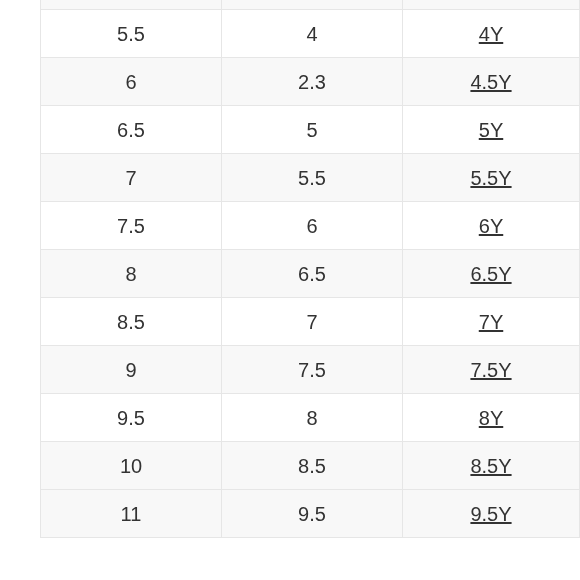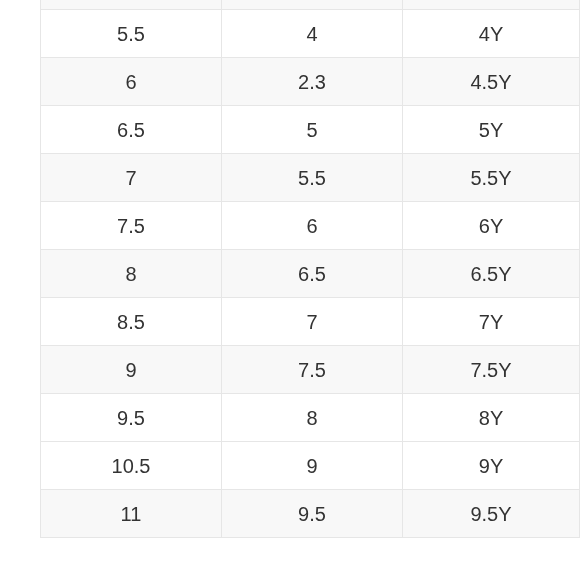--- a/index.html
+++ b/index.html
@@ -59,21 +59,21 @@
     white-space: nowrap;
     overflow: hidden;
   }
 
   #size-table tr.row-shaded td {
     background: #f8f8f8;
   }
 
   
   #size-table td:first-child { border-left-color: #e6e6e6; }
-  #size-table td:last-child  { border-right-color: #e6e6e6; }
+  #size-table td:last-child  { border-right-color: #e6e6e6; text-decoration: underline; }
 </style>
 </head>
 <body>
 
 <div id="size-table-viewport">
   <table id="size-table">
     <colgroup>
       <col class="col-us">
       <col class="col-uk">
       <col class="col-euro">
@@ -122,24 +122,24 @@
         <tr class="row-shaded">
           <td>9</td>
           <td>7.5</td>
           <td>7.5Y</td>
         </tr>
         <tr>
           <td>9.5</td>
           <td>8</td>
           <td>8Y</td>
         </tr>
-        <tr>
-          <td>10.5</td>
-          <td>9</td>
-          <td>9Y</td>
+        <tr class="row-shaded">
+          <td>10</td>
+          <td>8.5</td>
+          <td>8.5Y</td>
         </tr>
         <tr class="row-shaded">
           <td>11</td>
           <td>9.5</td>
           <td>9.5Y</td>
         </tr>
       </tbody>
   </table>
 </div>
 

